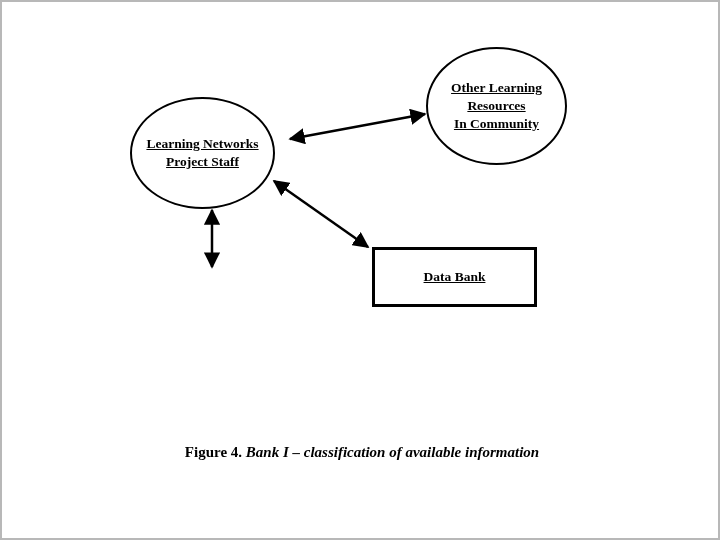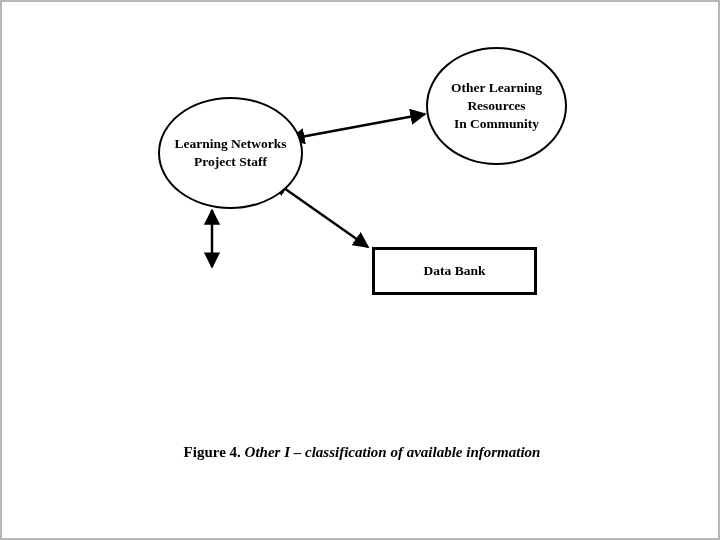--- a/index.html
+++ b/index.html
@@ -30,35 +30,36 @@
     display: flex;
     align-items: center;
     justify-content: center;
     text-align: center;
     box-sizing: border-box;
     background: #ffffff;
     color: #000000;
     font-weight: bold;
     font-size: 13.5px;
     line-height: 1.35;
+    text-decoration: underline;
   }
   .node .label {
     white-space: pre-line;
   }
   .ellipse {
     border: 2px solid #000000;
     border-radius: 50%;
   }
   .rectangle {
     border: 3px solid #000000;
   }
-  #node-project-staff { left: 156px; top: 95px;  width: 145px; height: 112px; }
+  #node-project-staff { left: 128px; top: 95px;  width: 145px; height: 112px; }
   #node-other-resources { left: 424px; top: 45px;  width: 141px; height: 118px; }
   #node-senior-adults { left: 134px; top: 267px; width: 149px; height: 125px; }
-  #node-data-bank { left: 370px; top: 245px; width: 165px; height: 48px; text-align: center; }
+  #node-data-bank { left: 370px; top: 245px; width: 165px; height: 60px; text-align: center; }
   .caption {
     position: absolute;
     left: 0;
     top: 442px;
     width: 720px;
     text-align: center;
     color: #000000;
     font-size: 15px;
     font-weight: bold;
   }
@@ -95,16 +96,16 @@
 Resources
 In Community</span>
   </div>
 
 
   <div class="node rectangle" id="node-data-bank">
     <span class="label">Data Bank</span>
   </div>
 
   <div class="caption">
-    <span class="cap-prefix">Figure 4. </span><span class="cap-italic">Other I – classification of available information</span>
+    <span class="cap-prefix">Figure 4. </span><span class="cap-italic">Bank I – classification of available information</span>
   </div>
 
 </div>
 
 </body></html>

